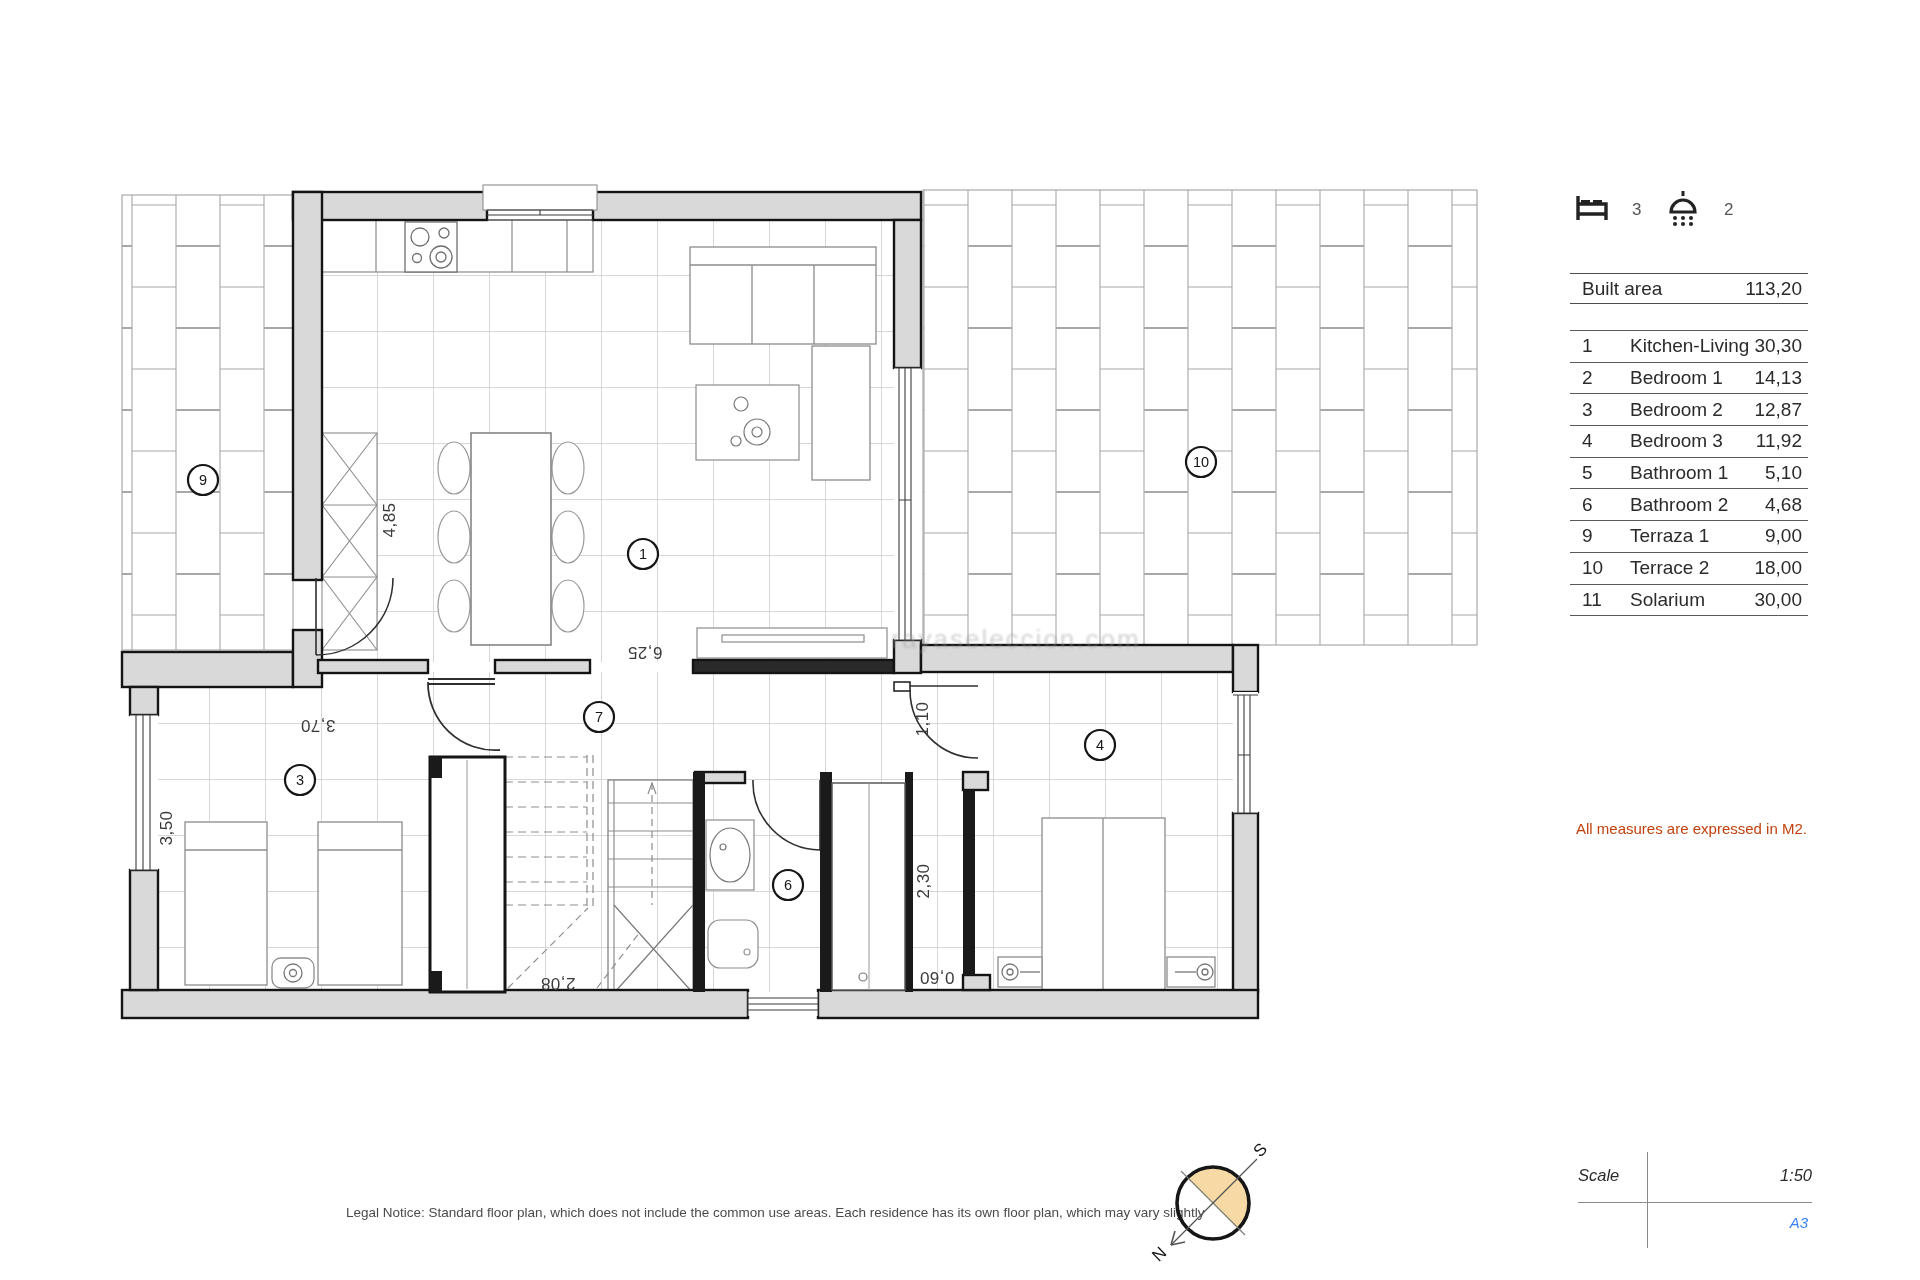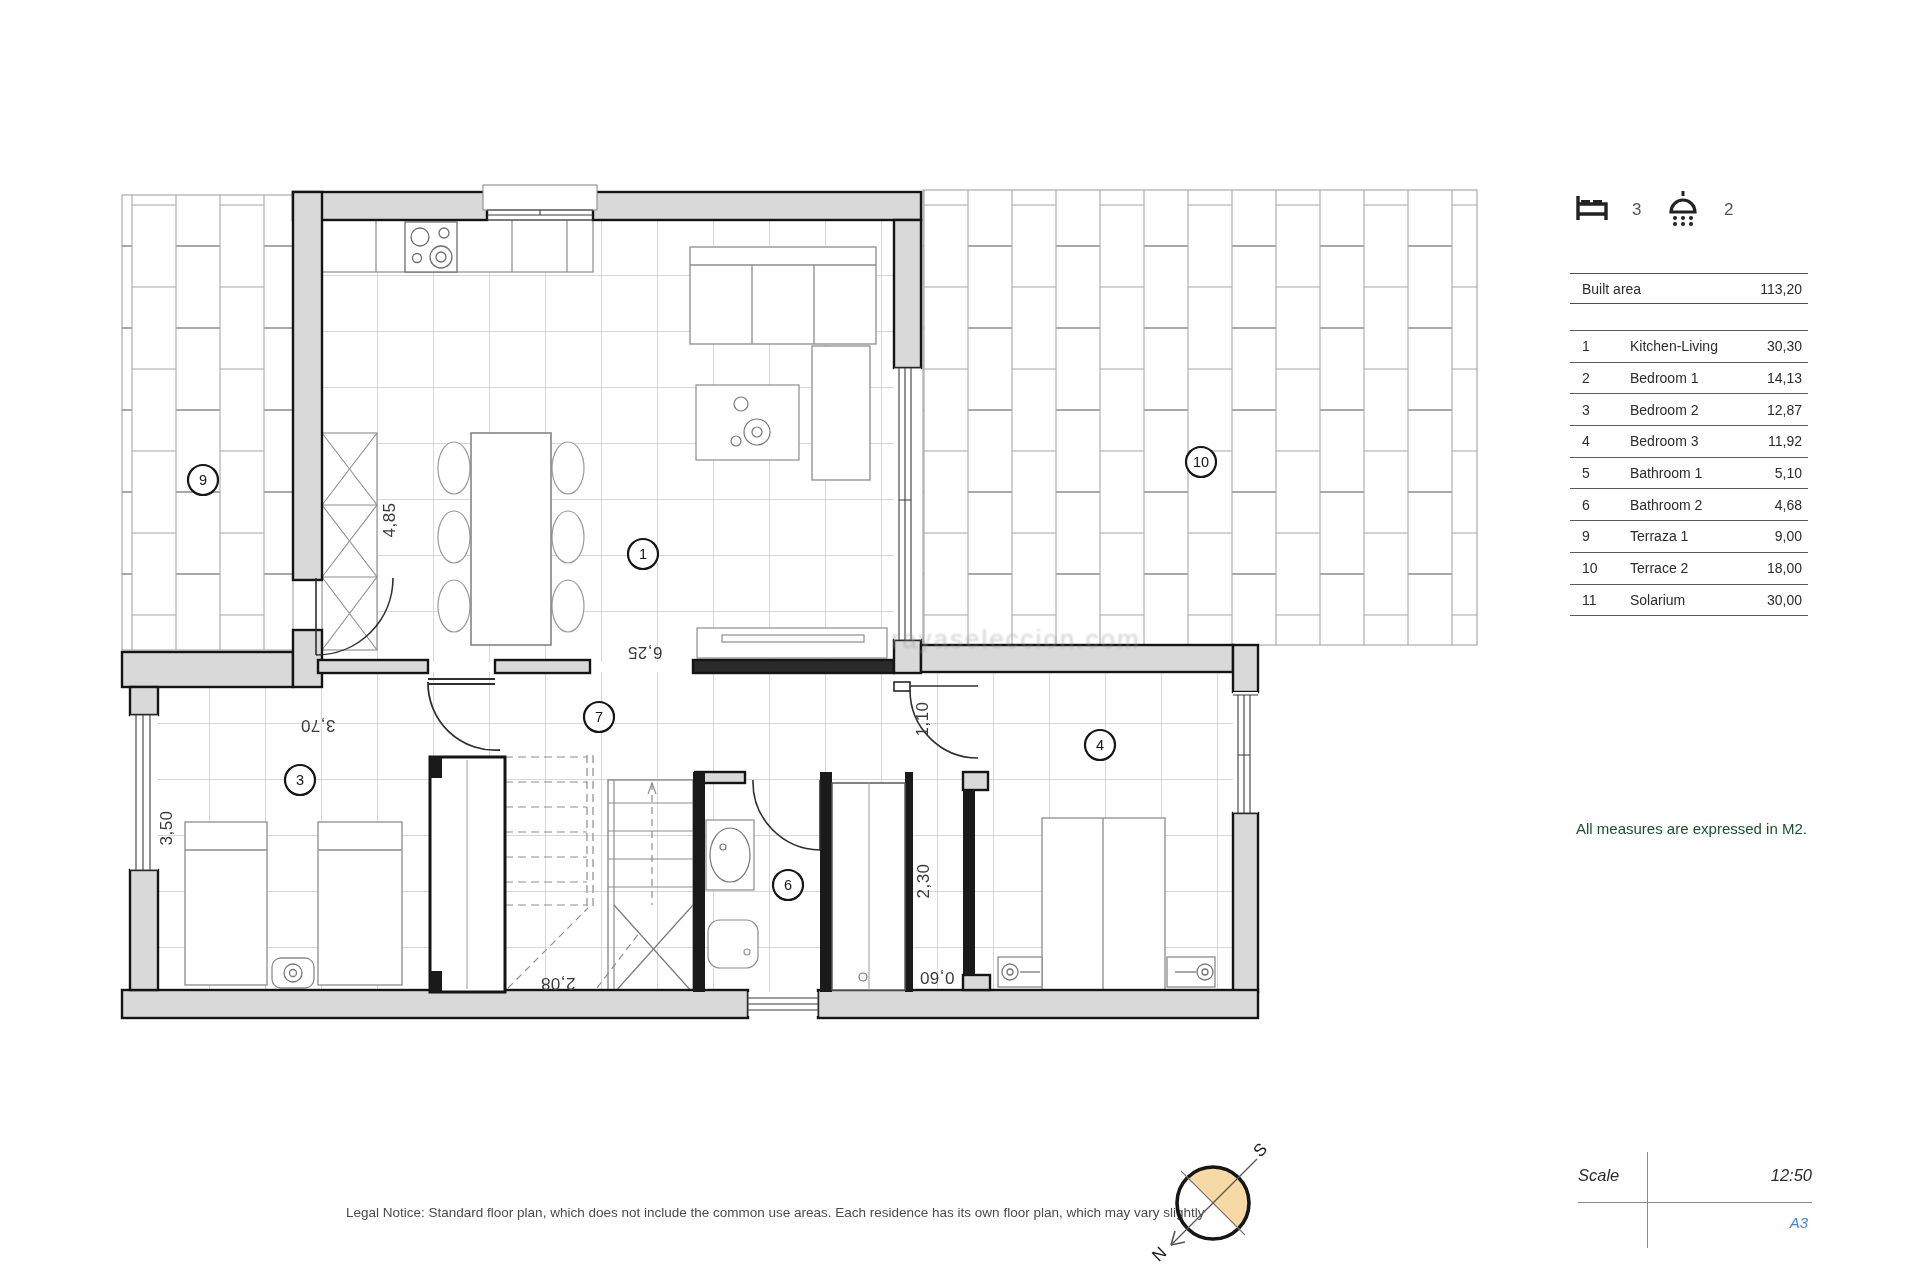--- a/index.html
+++ b/index.html
@@ -2,30 +2,30 @@
 <html><head>
 <meta charset="utf-8">
 <style>
   html,body{margin:0;padding:0;background:#ffffff;}
   #sheet{position:relative;width:1920px;height:1280px;background:#fff;overflow:hidden;
          font-family:"Liberation Sans", sans-serif;color:#2b2b2b;}
   #plan-svg{position:absolute;left:0;top:0;}
   
   .icon-row{position:absolute;left:1576px;top:190px;width:240px;height:40px;}
   .icon-count{position:absolute;top:10px;font-size:17px;color:#555;}
-  .areas-table{position:absolute;left:1570px;top:273px;width:238px;font-size:14px;}
+  .areas-table{position:absolute;left:1570px;top:273px;width:238px;font-size:19px;}
   .t-block{border-top:1.8px solid #4d4d4d;border-bottom:1.8px solid #4d4d4d;}
   .t-row{height:29px;display:flex;align-items:center;}
   .t-spacer{height:26px;}
   .rows .t-row{height:30.7px;border-bottom:1.4px solid #5a5a5a;}
   .rows{border-top:1.4px solid #5a5a5a;}
   .t-num{width:60px;padding-left:12px;box-sizing:border-box;}
   .t-name{flex:1;}
   .t-val{padding-right:6px;text-align:left;}
-  .measures-note{position:absolute;left:1576px;top:820px;font-size:15px;color:#14532d;}
+  .measures-note{position:absolute;left:1576px;top:820px;font-size:15px;color:#c2410c;}
   .legal{position:absolute;left:346px;top:1202px;font-size:13.5px;line-height:22.3px;color:#4a4a4a;white-space:nowrap;}
   .scale-block{position:absolute;left:1578px;top:1152px;width:234px;height:96px;font-style:italic;}
   .scale-vline{position:absolute;left:69px;top:0;width:1px;height:96px;background:#8a8a8a;}
   .scale-hline{position:absolute;left:0;top:50px;width:234px;height:1px;background:#8a8a8a;}
   .scale-label{position:absolute;left:0;top:14px;font-size:16.5px;color:#2b2b2b;}
   .scale-value{position:absolute;right:0;top:14px;font-size:16.5px;color:#2b2b2b;}
   .paper-size{position:absolute;right:4px;top:62px;font-size:15px;color:#3b82f6;}
   .compass{position:absolute;left:1147px;top:1138px;}
 </style>
 </head>
@@ -340,17 +340,17 @@
     <path d="M24,107 L110,21" stroke="#555" stroke-width="1.3" fill="none"></path>
     <path d="M24,107 L38,104 M24,107 L28,93" stroke="#555" stroke-width="1.6" fill="none"></path>
     <text x="6" y="122" font-size="17" font-family="Liberation Sans, sans-serif" fill="#161616" transform="rotate(-44 12 116)">N</text>
     <text x="108" y="18" font-size="17" font-family="Liberation Sans, sans-serif" fill="#161616" transform="rotate(-44 113 13)">S</text>
   </svg>
 
   <div class="scale-block">
     <div class="scale-vline"></div>
     <div class="scale-hline"></div>
     <div class="scale-label">Scale</div>
-    <div class="scale-value">12:50</div>
+    <div class="scale-value">1:50</div>
     <div class="paper-size">A3</div>
   </div>
 
 </div>
 
 </body></html>

